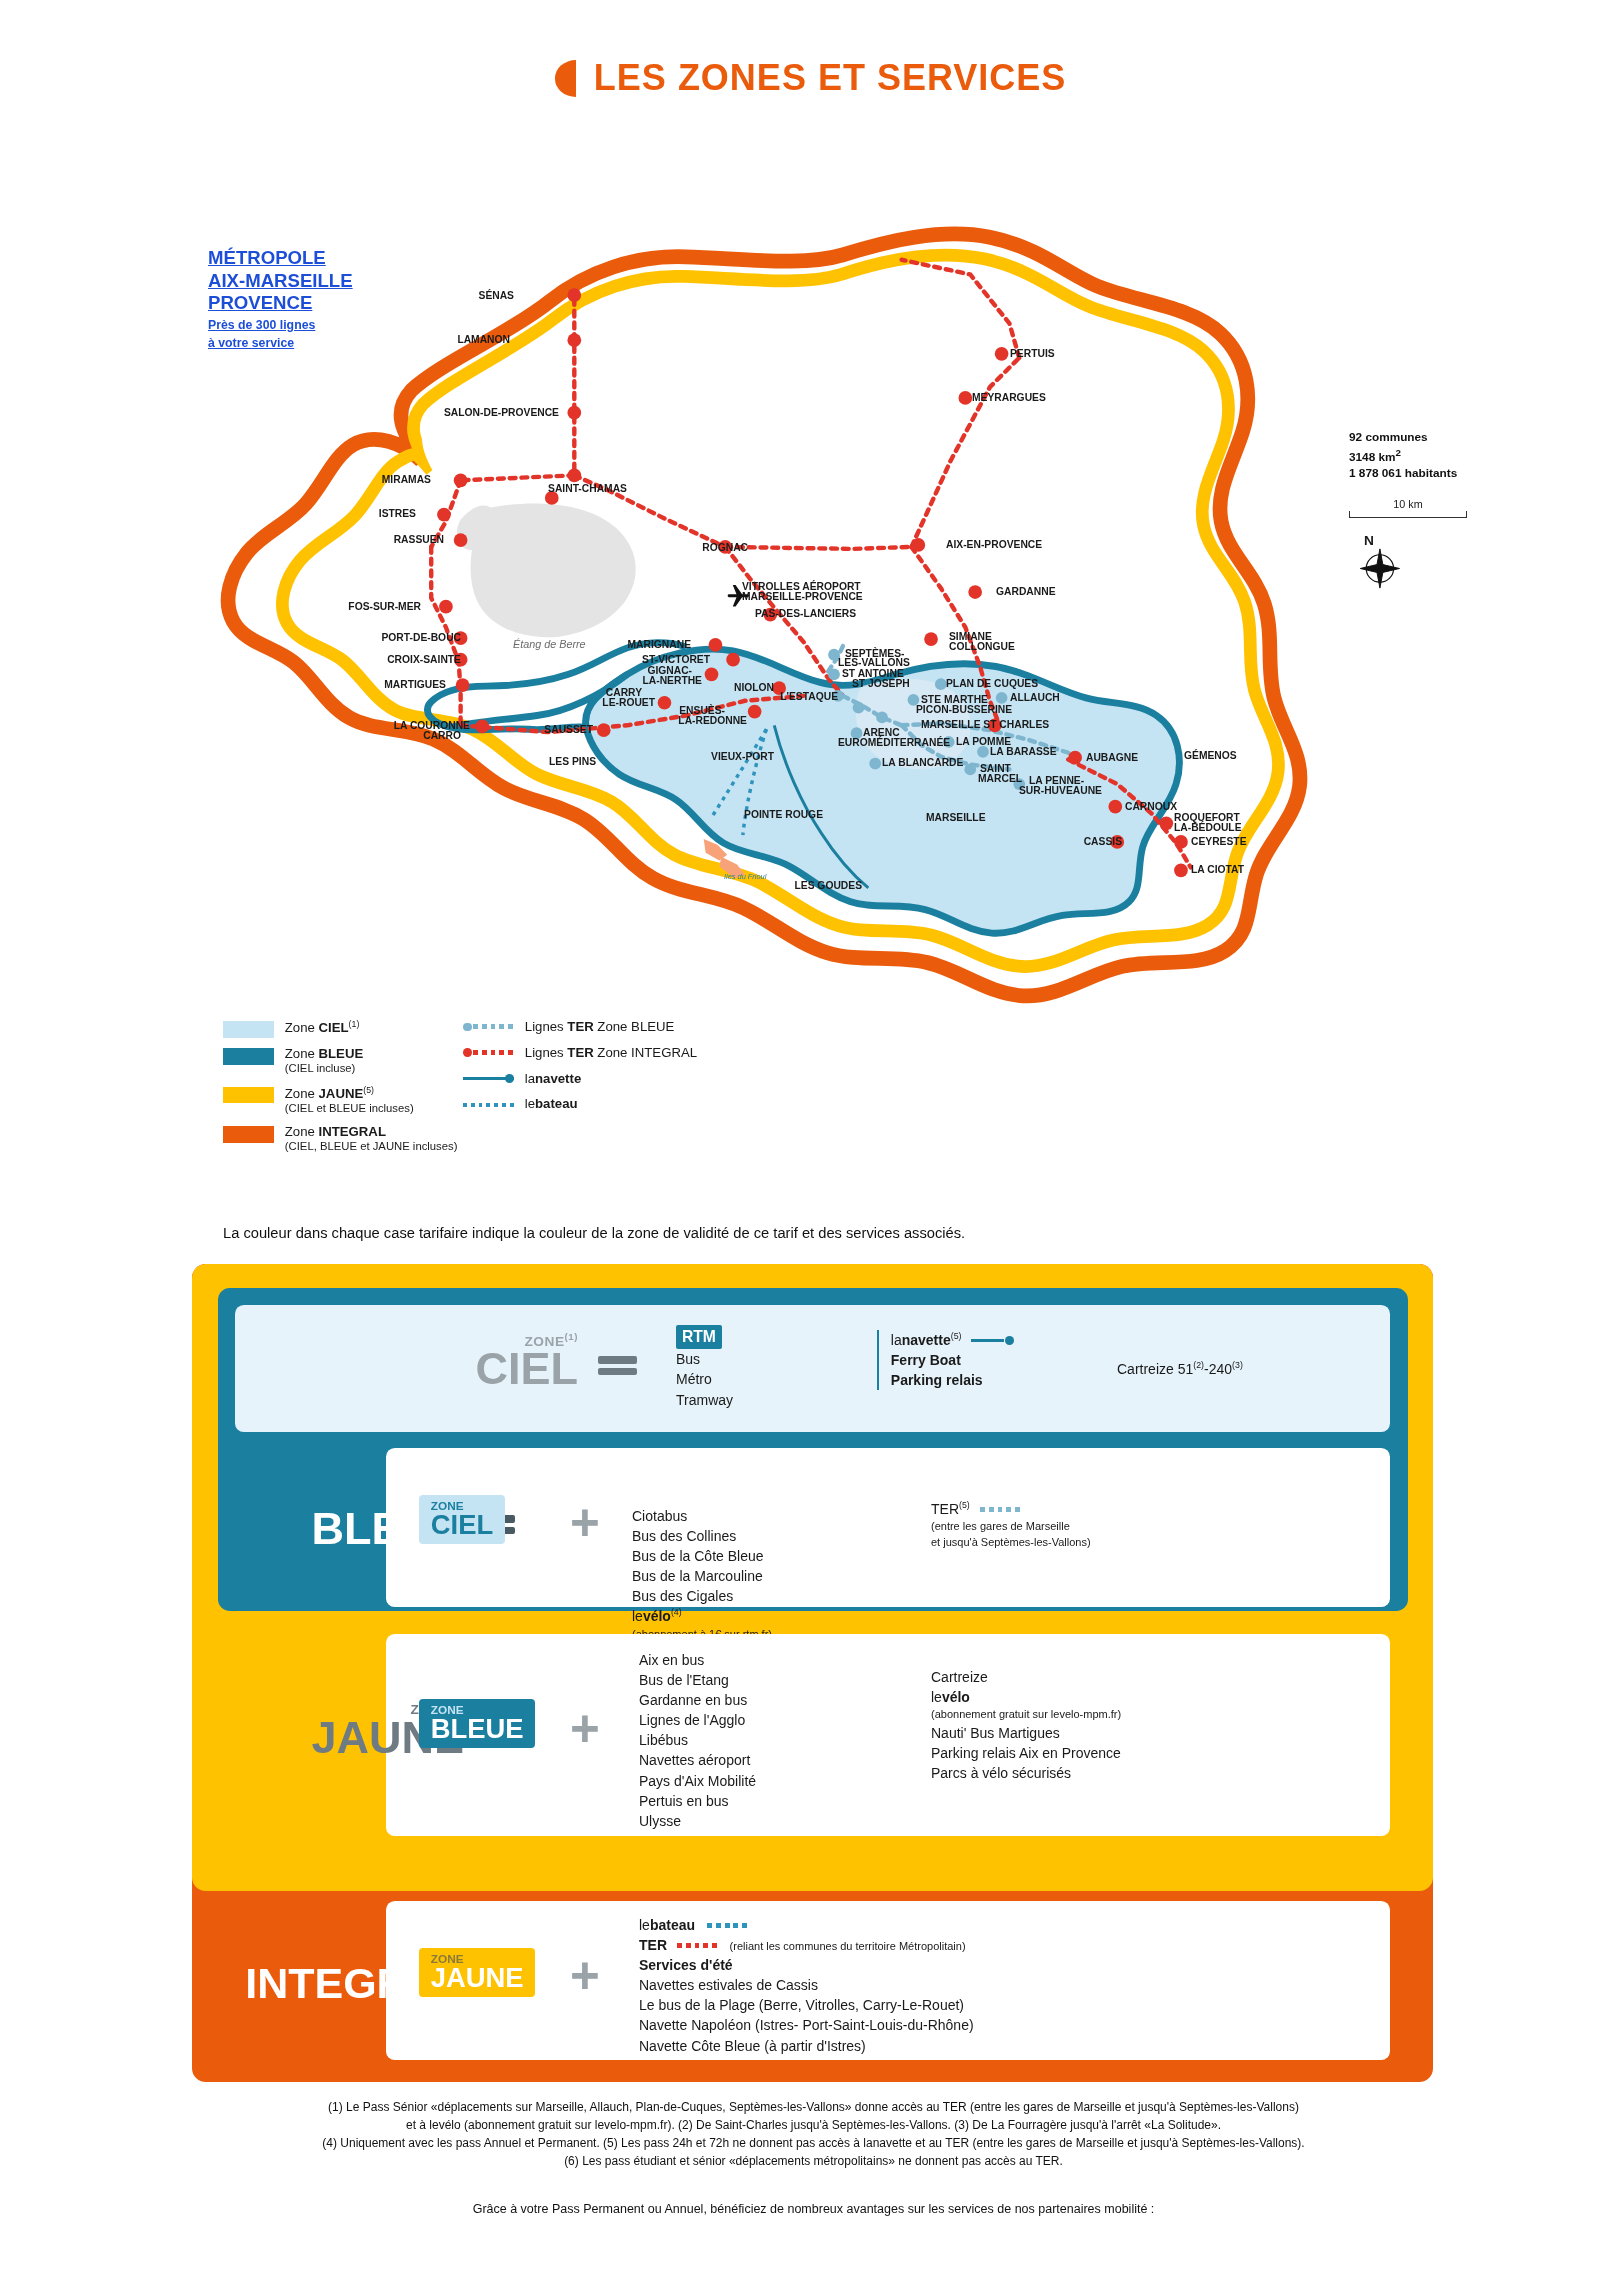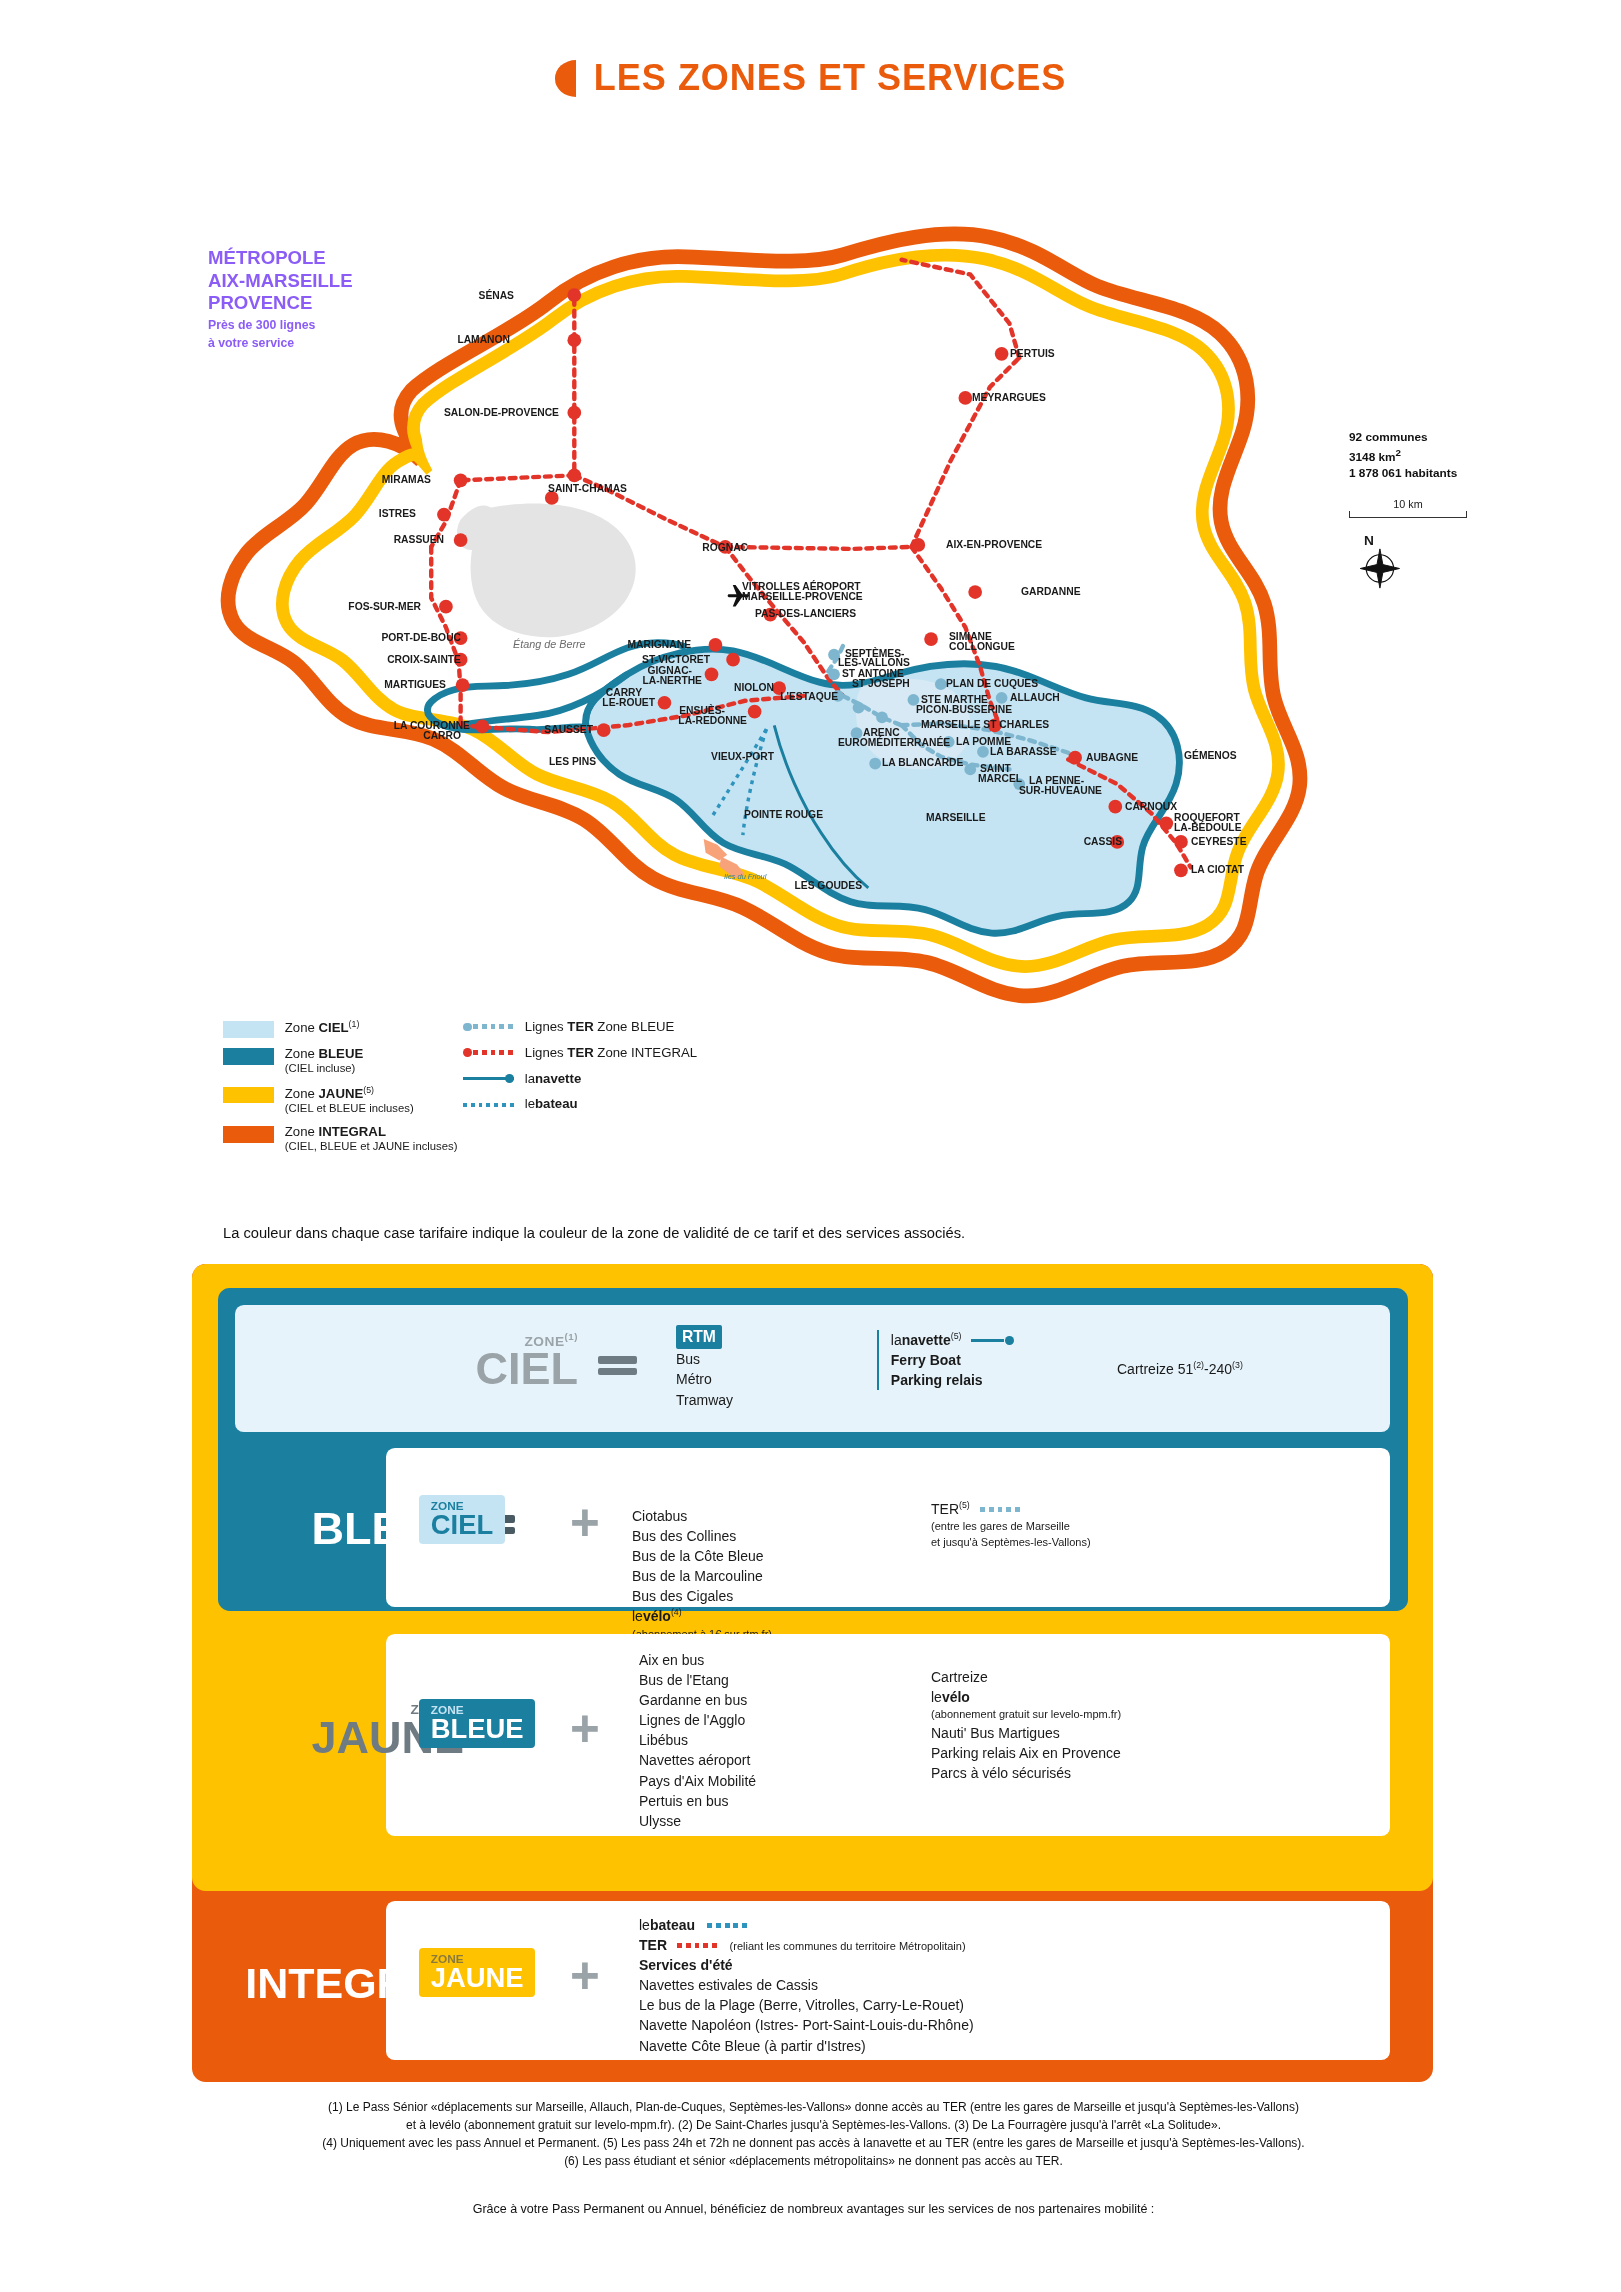--- a/index.html
+++ b/index.html
@@ -34,21 +34,21 @@
   .map-svg { position:absolute; top:0; left:0; }
 
   .map-label {
     position:absolute; font-size:10.3px; font-weight:bold; color:#1a1a1a;
     white-space:nowrap; line-height:1.12;
   }
   .map-label.r { text-align:right; }
 
   .metro-title {
     position:absolute; left:208px; top:110px;
-    font-size:18.6px; font-weight:bold; line-height:1.22; color:#8b5cf6;
+    font-size:18.6px; font-weight:bold; line-height:1.22; color:#1d4ed8;text-decoration:underline;
   }
   .metro-sub { font-size:12.3px; font-weight:bold; line-height:1.25; margin-top:2.9px; }
 
   .stats {
     position:absolute; left:1349px; top:293px;
     font-size:11.8px; font-weight:bold; line-height:1.35; color:#111;
   }
   .scale-wrap { position:absolute; left:1349px; top:361px; width:157px; }
   .scale-txt { font-size:10.8px; text-align:center; width:118px; }
   .scale-bar { width:118px; height:6.9px; border:1px solid #333; border-top:none; margin-top:1px; }
@@ -349,21 +349,21 @@
         <div class="map-label r" style="right: 930px; top: 502px;">MARIGNANE</div>
         <div class="map-label r" style="right: 911px; top: 517px;">ST-VICTORET</div>
         <div class="map-label r" style="right: 929px; top: 528px;">GIGNAC-</div>
         <div class="map-label r" style="right: 919px; top: 538px;">LA-NERTHE</div>
         <div class="map-label r" style="right: 847px; top: 545px;">NIOLON</div>
         <div class="map-label r" style="right: 783px; top: 554px;">L'ESTAQUE</div>
         <div class="map-label" style="left: 742px; top: 444px;">VITROLLES AÉROPORT</div>
         <div class="map-label" style="left: 742px; top: 454px;">MARSEILLE-PROVENCE</div>
         <div class="map-label" style="left: 755px; top: 471px;">PAS-DES-LANCIERS</div>
         <div class="map-label" style="left: 946px; top: 402px;">AIX-EN-PROVENCE</div>
-        <div class="map-label" style="left: 996px; top: 449px; margin-left: 25px;">GARDANNE</div>
+        <div class="map-label" style="left: 996px; top: 449px;">GARDANNE</div>
         <div class="map-label" style="left: 1010px; top: 211px;">PERTUIS</div>
         <div class="map-label" style="left: 972px; top: 255px;">MEYRARGUES</div>
         <div class="map-label" style="left: 949px; top: 494px;">SIMIANE</div>
         <div class="map-label" style="left: 949px; top: 504px;">COLLONGUE</div>
         <div class="map-label" style="left: 845px; top: 511px;">SEPTÈMES-</div>
         <div class="map-label" style="left: 838px; top: 520px;">LES-VALLONS</div>
         <div class="map-label" style="left: 842px; top: 531px;">ST ANTOINE</div>
         <div class="map-label" style="left: 852px; top: 541px;">ST JOSEPH</div>
         <div class="map-label" style="left: 946px; top: 541px;">PLAN DE CUQUES</div>
         <div class="map-label" style="left: 1010px; top: 555px;">ALLAUCH</div>

